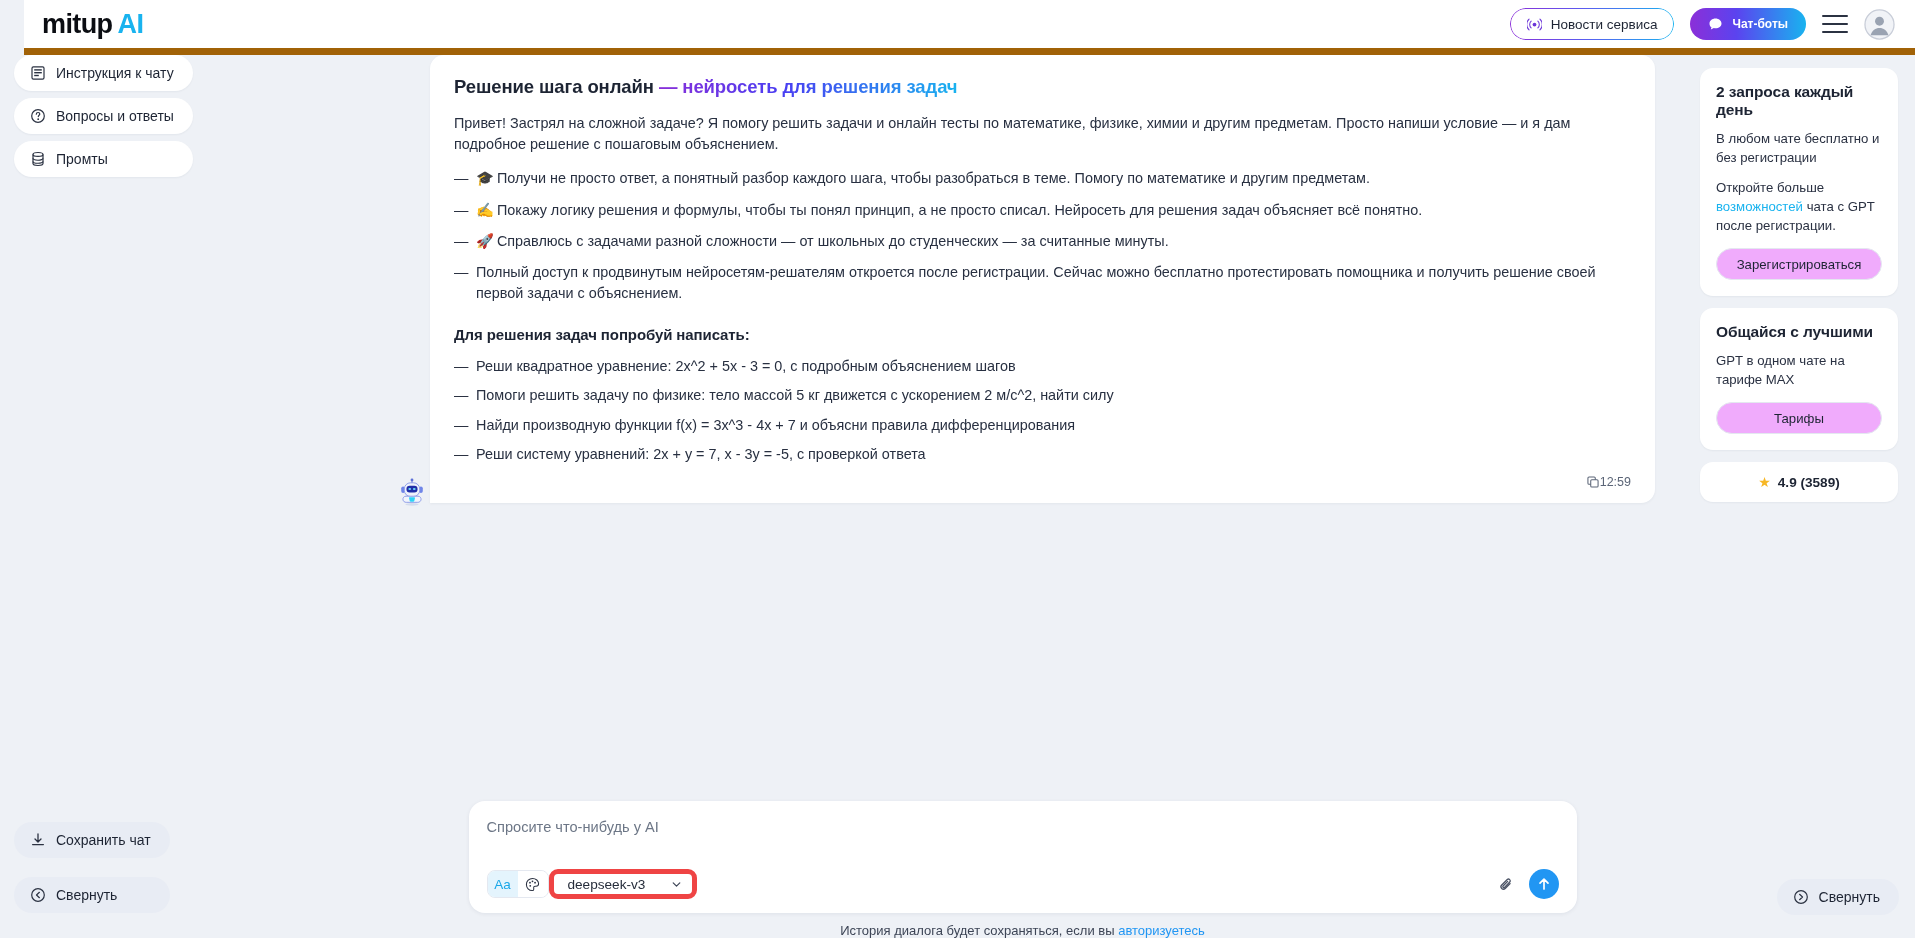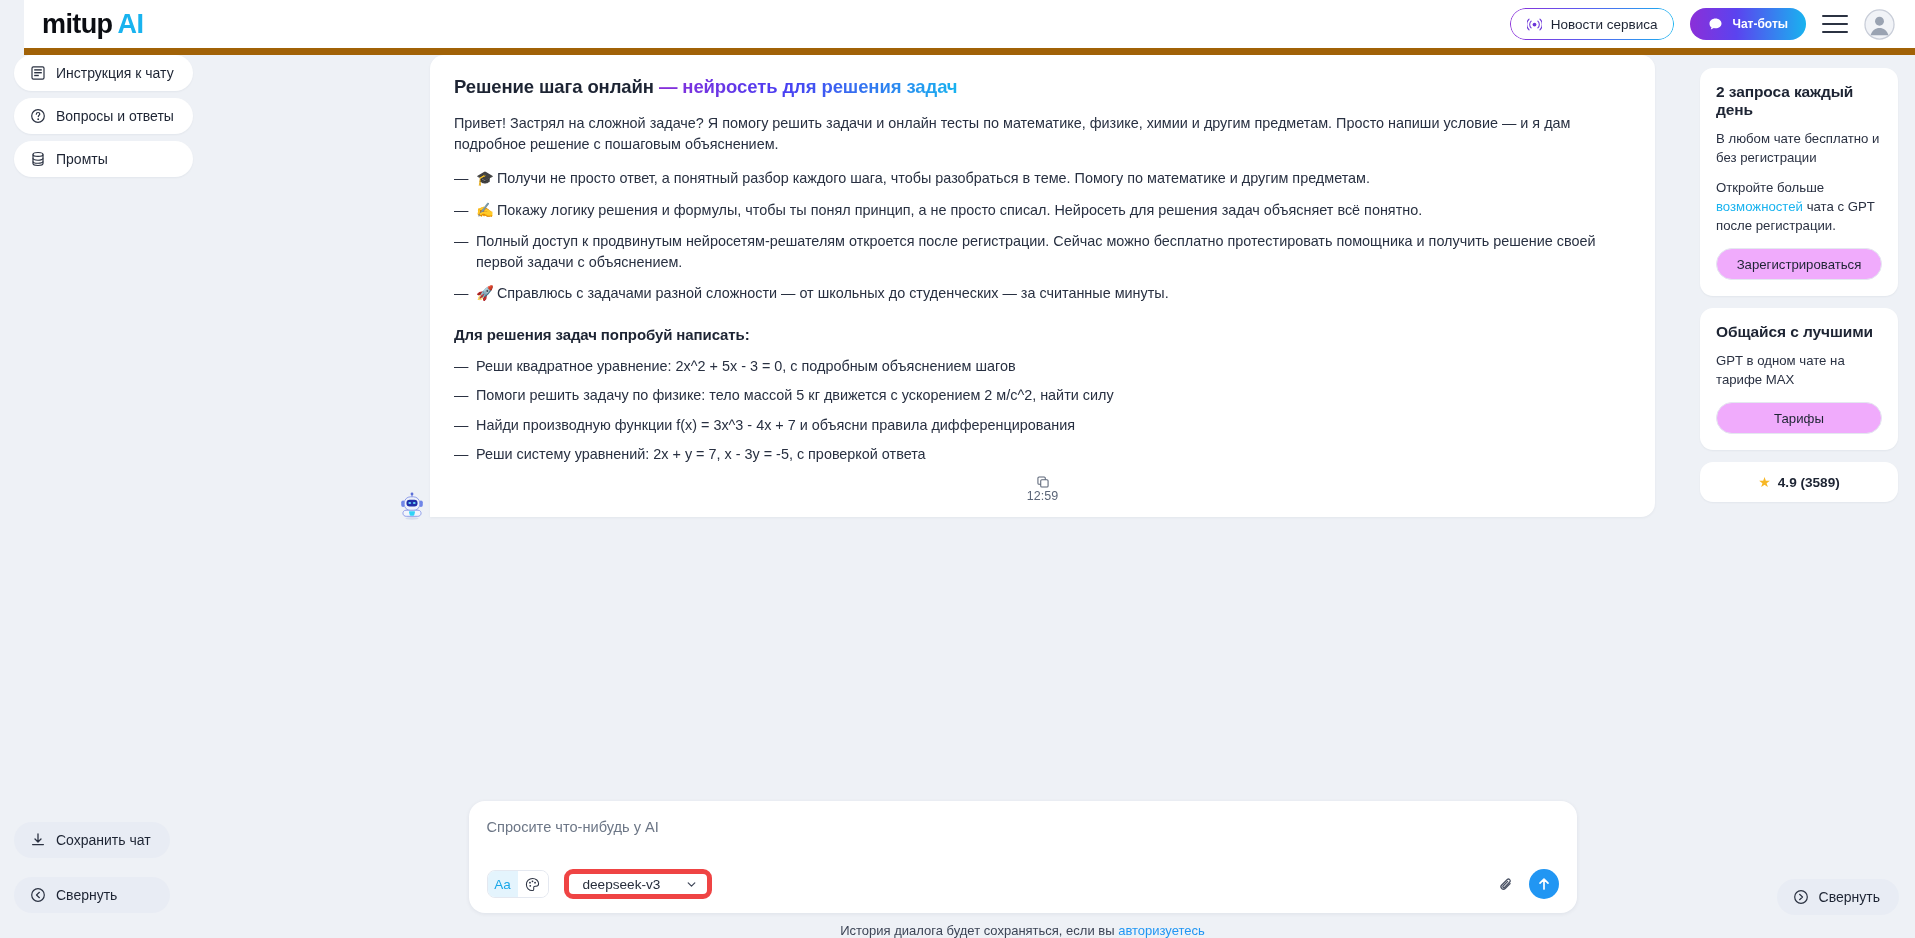--- a/index.html
+++ b/index.html
@@ -96,21 +96,21 @@
   .msg-p { font-size: 14.4px; line-height: 1.47; color: #283041; }
   .sub-head { font-size: 15px; font-weight: 700; margin: 22px 0 10px; letter-spacing: -0.1px; }
   .dash-list { list-style: none; margin: 13px 0 0; }
   .dash-list li {
     position: relative; padding-left: 22px; margin-bottom: 10px;
     font-size: 14.4px; line-height: 1.47; color: #283041;
   }
   .dash-list li::before { content: "—"; position: absolute; left: 0; top: 0; color: #2b3242; }
   .dash-list.tight li { margin-bottom: 8px; }
   .emo { margin-right: 3px; }
-  .msg-footer { display:flex; align-items:center; gap:0; margin-top: 10px; flex-direction: column; }
+  .msg-footer { display:flex; align-items:center; justify-content:flex-end; gap:0; margin-top: 10px; }
   .msg-footer .time { font-size: 12.5px; color: #5b6577; }
   .copy-ico { width: 14px; height: 14px; cursor: pointer; }
 
   
   .composer-area { position: absolute; left: 0; right: 0; bottom: 0; padding: 0 45px 0 10px; }
   .composer {
     margin: 0 auto; width: 1108px;
     background: #fff; border-radius: 16px;
     box-shadow: 0 1px 4px rgba(20,30,60,.07);
     padding: 16px 18px 14px 18px;
@@ -118,21 +118,21 @@
   }
   .composer-input {
     border: 0; outline: 0; width: 100%;
     font-family: "Liberation Sans", sans-serif;
     font-size: 14.6px; color: #1d2433;
     background: transparent;
     padding: 2px 0 34px 0;
     display: block;
   }
   .composer-input::placeholder { color: #6c7686; }
-  .composer-row { display: flex; align-items: center; gap: 15px; justify-content: space-between; }
+  .composer-row { display: flex; align-items: center; gap: 0; justify-content: space-between; }
   .seg {
     display: flex; align-items: center;
     height: 28px; border-radius: 8px; overflow: hidden;
     border: 1px solid #e4e8f0;
   }
   .seg-aa {
     display:flex; align-items:center; justify-content:center;
     width: 30px; height: 100%; background:#e4f4fd; color:#1aa7e8;
     font-size: 13.5px; cursor: pointer;
   }
@@ -292,22 +292,22 @@
 
         <div class="msg-title">
           <span>Решение шага онлайн</span><span class="grad"> — нейросеть для решения задач</span>
         </div>
 
         <p class="msg-p">Привет! Застрял на сложной задаче? Я помогу решить задачи и онлайн тесты по математике, физике, химии и другим предметам. Просто напиши условие — и я дам подробное решение с пошаговым объяснением.</p>
 
         <ul class="dash-list">
           <li><span class="emo">🎓</span><span>Получи не просто ответ, а понятный разбор каждого шага, чтобы разобраться в теме. Помогу по математике и другим предметам.</span></li>
           <li><span class="emo">✍️</span><span>Покажу логику решения и формулы, чтобы ты понял принцип, а не просто списал. Нейросеть для решения задач объясняет всё понятно.</span></li>
+          <li><span class="emo">🚀</span><span>Справлюсь с задачами разной сложности — от школьных до студенческих — за считанные минуты.</span></li>
           <li><span>Полный доступ к продвинутым нейросетям-решателям откроется после регистрации. Сейчас можно бесплатно протестировать помощника и получить решение своей первой задачи с объяснением.</span></li>
-          <li><span class="emo">🚀</span><span>Справлюсь с задачами разной сложности — от школьных до студенческих — за считанные минуты.</span></li>
         </ul>
 
         <div class="sub-head">Для решения задач попробуй написать:</div>
 
         <ul class="dash-list tight">
           <li><span>Реши квадратное уравнение: 2x^2 + 5x - 3 = 0, с подробным объяснением шагов</span></li>
           <li><span>Помоги решить задачу по физике: тело массой 5 кг движется с ускорением 2 м/c^2, найти силу</span></li>
           <li><span>Найди производную функции f(x) = 3x^3 - 4x + 7 и объясни правила дифференцирования</span></li>
           <li><span>Реши систему уравнений: 2x + y = 7, x - 3y = -5, с проверкой ответа</span></li>
         </ul>

